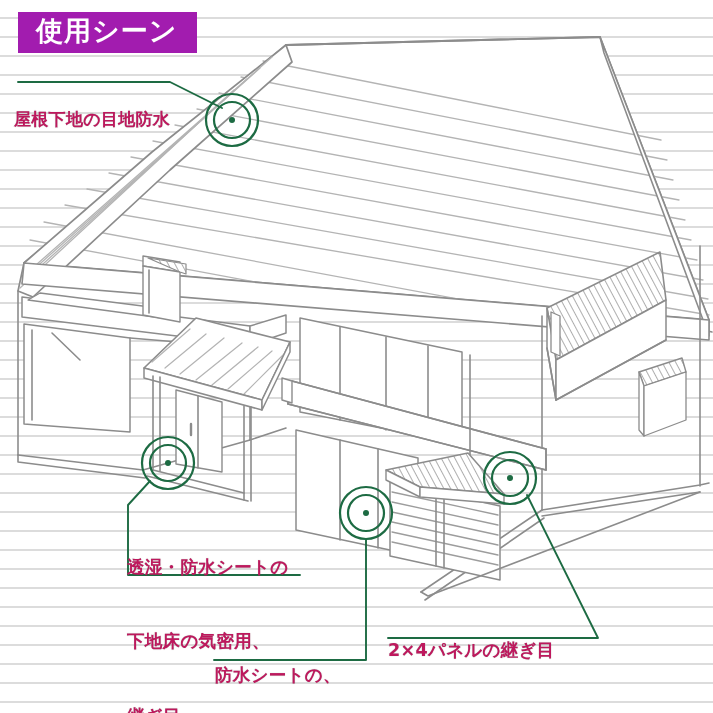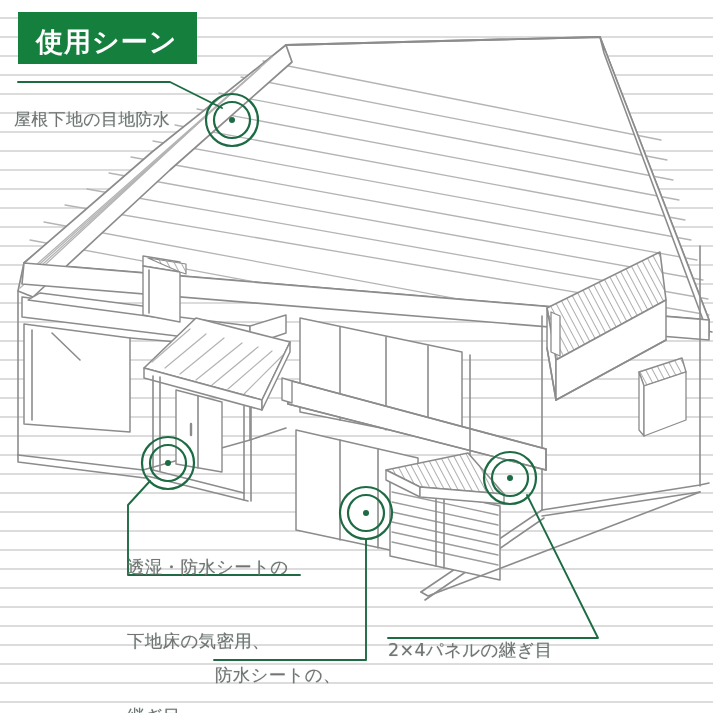--- a/index.html
+++ b/index.html
@@ -26,34 +26,34 @@
         #dcdcdc 19px);
     pointer-events:none;
   }
   #art{position:absolute;left:0;top:0;width:713px;height:713px;}
   #overlay{position:absolute;left:0;top:0;width:713px;height:713px;}
 
   
   .badge{
     position:absolute;
     left:18px;top:12px;
-    background:#15803d;
+    background:#a21caf;
     color:#ffffff;
     font-size:27px;
     font-weight:bold;
     letter-spacing:1px;
-    padding:16px 20px 8px 18px;
+    padding:5px 20px 8px 18px;
     line-height:1.05;
     white-space:nowrap;
   }
   
   .lbl{
     position:absolute;
-    color:#737373;
-    font-weight:normal;
+    color:#be185d;
+    font-weight:bold;
     font-size:17.5px;
     line-height:1.42;
     white-space:pre;
     letter-spacing:0.3px;
     text-shadow:0 0 1px rgba(22,101,60,.35);
   }
   .lbl span{display:block;}
   #lbl-roof{left:14px;top:59px;font-size:17px;}
   #lbl-floor{left:127px;top:505px;}
   #lbl-window{left:215px;top:613px;}

